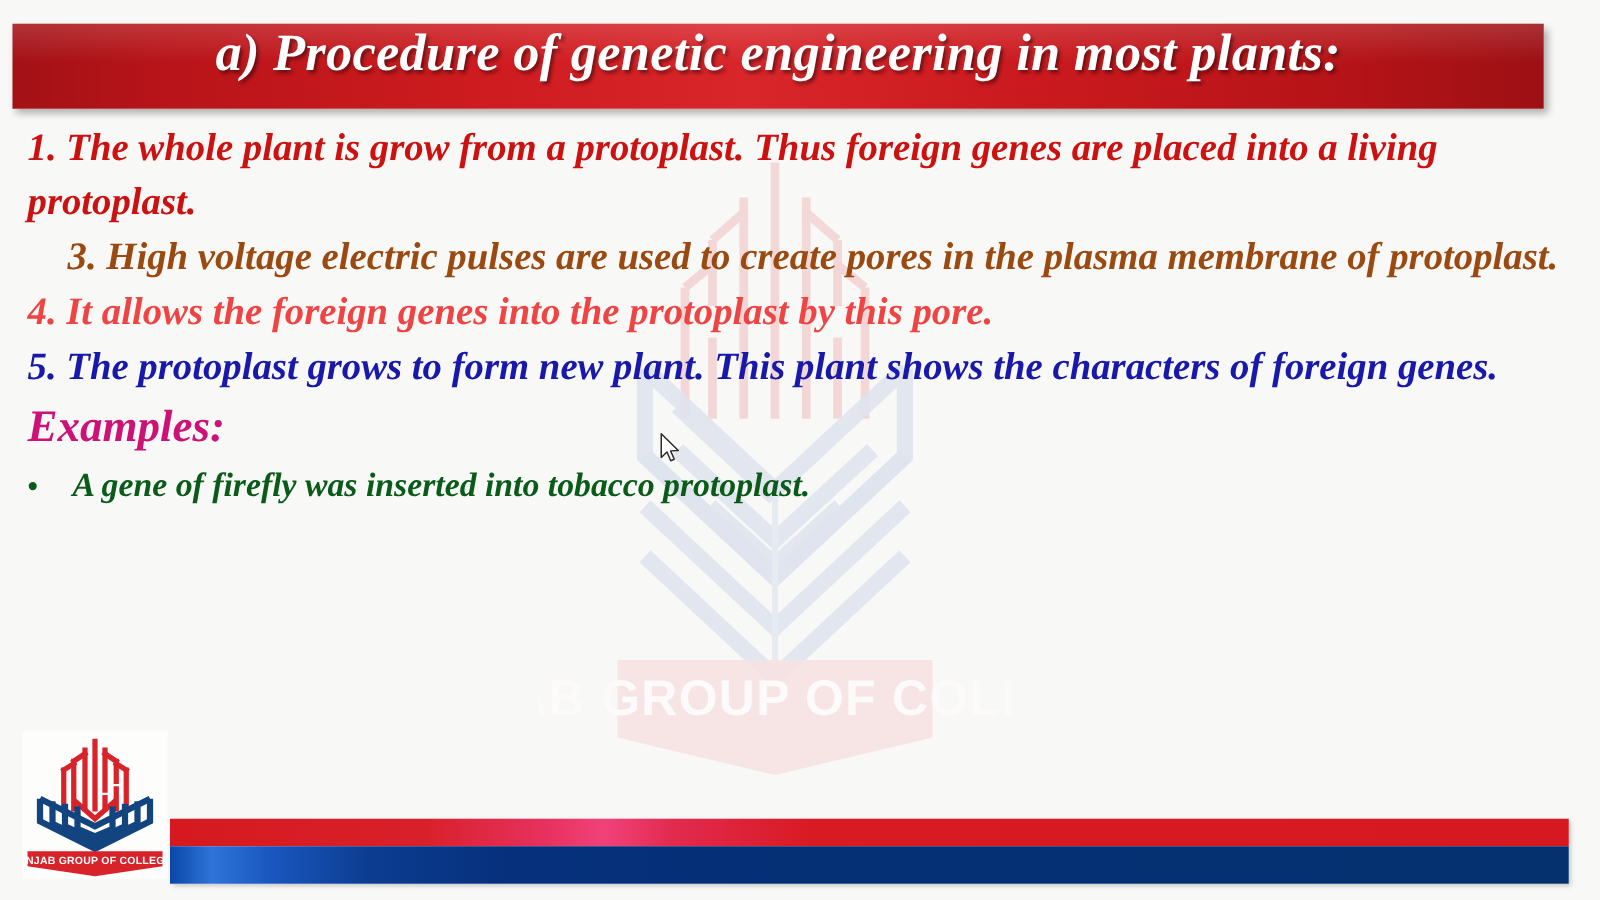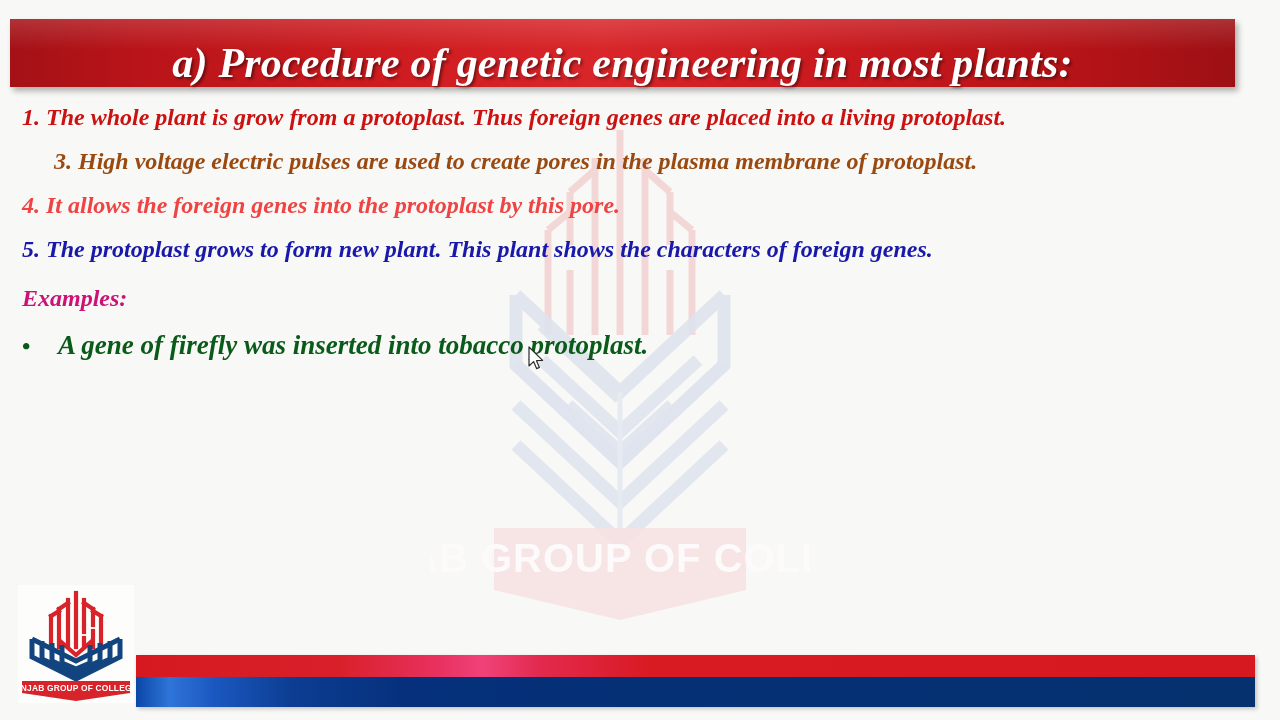--- a/index.html
+++ b/index.html
@@ -50,21 +50,21 @@
       linear-gradient(to right,
         #a31116 0%,
         #b81419 10%,
         #cf1c20 32%,
         #d8262a 48%,
         #cb1a1f 66%,
         #b41317 88%,
         #9c1014 100%);
     box-shadow: 3px 4px 6px rgba(0,0,0,0.30);
     display: flex;
-    align-items: flex-end;
+    align-items: flex-start;
     justify-content: center;
     z-index: 3;
   }
   .title-banner::after {
     content: "";
     position: absolute;
     left: 0; right: 0; top: 0;
     height: 46%;
     background: linear-gradient(to bottom, rgba(255,255,255,0.14), rgba(255,255,255,0));
     pointer-events: none;
@@ -84,35 +84,35 @@
 
   
   .body-block {
     position: absolute;
     left: 22px;
     top: 96px;
     width: 1225px;
     z-index: 2;
   }
   .para {
-    font-size: 24px;
+    font-size: 31px;
     font-weight: bold;
     font-style: italic;
     line-height: 43px;
     margin: 0 0 1px 0;
     font-family: "Liberation Serif", "DejaVu Serif", serif;
     white-space: pre-wrap;
   }
   .para.hang {
     padding-left: 42px;
     text-indent: -42px;
   }
 
   .examples-label {
-    font-size: 24px;
+    font-size: 36px;
     font-weight: bold;
     font-style: italic;
     line-height: 42px;
     margin: 6px 0 0 0;
     font-family: "Liberation Serif", "DejaVu Serif", serif;
   }
 
   .bullet-row {
     display: flex;
     align-items: baseline;

